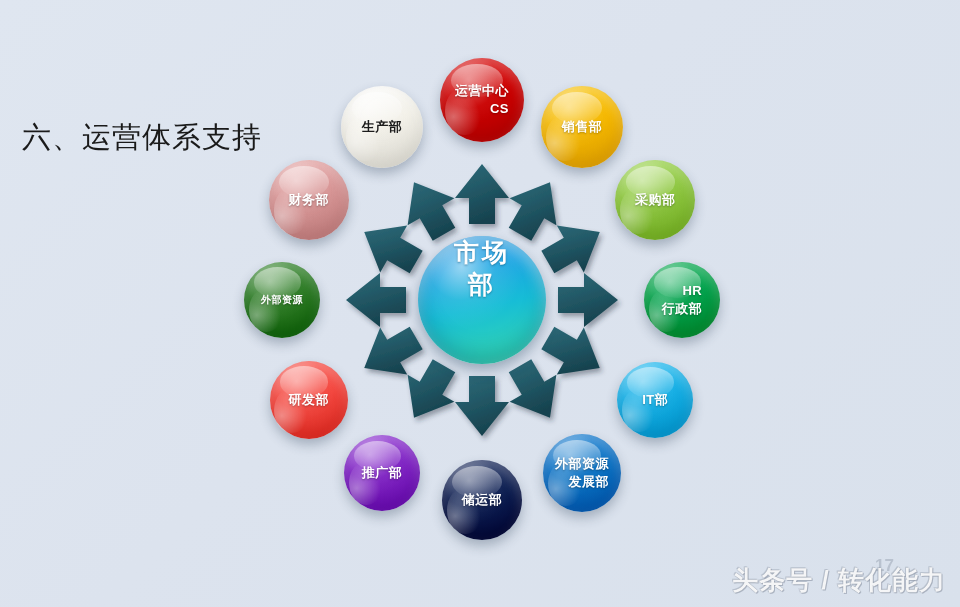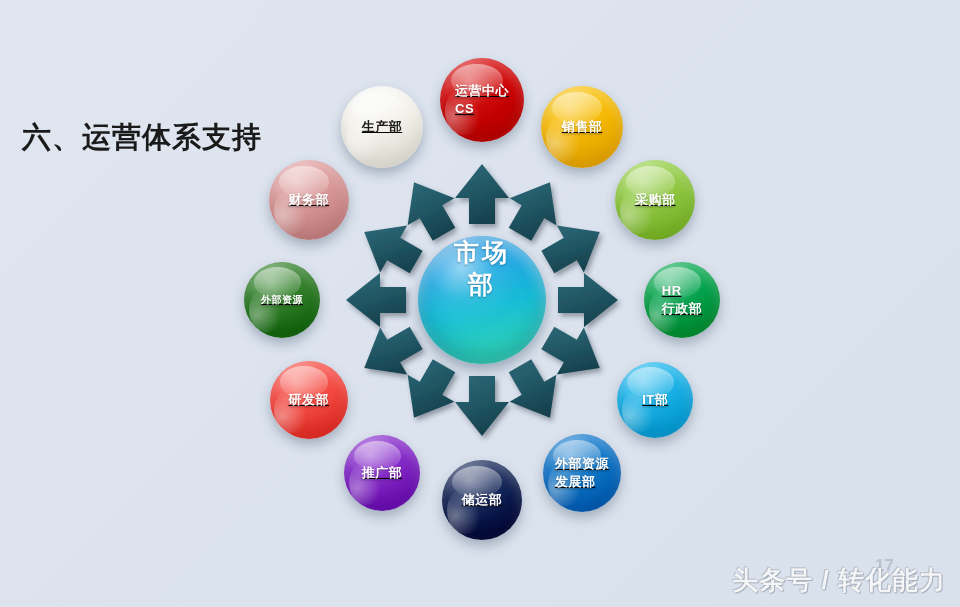--- a/index.html
+++ b/index.html
@@ -17,21 +17,21 @@
     font-family: "Liberation Sans", "DejaVu Sans", sans-serif;
     user-select: none;
   }
 
   
   #slide-title {
     position: absolute;
     left: 22px;
     top: 118px;
     font-size: 29px;
-    font-weight: 700;
+    font-weight: 400;
     letter-spacing: 1px;
     color: #1a1a1a;
     white-space: nowrap;
   }
 
   
   #diagram {
     position: absolute;
     left: 240px;
     top: 58px;
@@ -79,24 +79,23 @@
     white-space: pre-line;
   }
 
   
   .node {
     position: absolute;
     border-radius: 50%;
     display: flex;
     align-items: center;
     justify-content: center;
-    text-align: left;
+    text-align: right;
     z-index: 5;
     box-shadow: 0 6px 12px rgba(35,55,80,0.30);
-    text-decoration: underline;
   }
   .node::after {
     
     content: "";
     position: absolute;
     left: 13%;
     top: 7%;
     width: 62%;
     height: 40%;
     border-radius: 50%;

